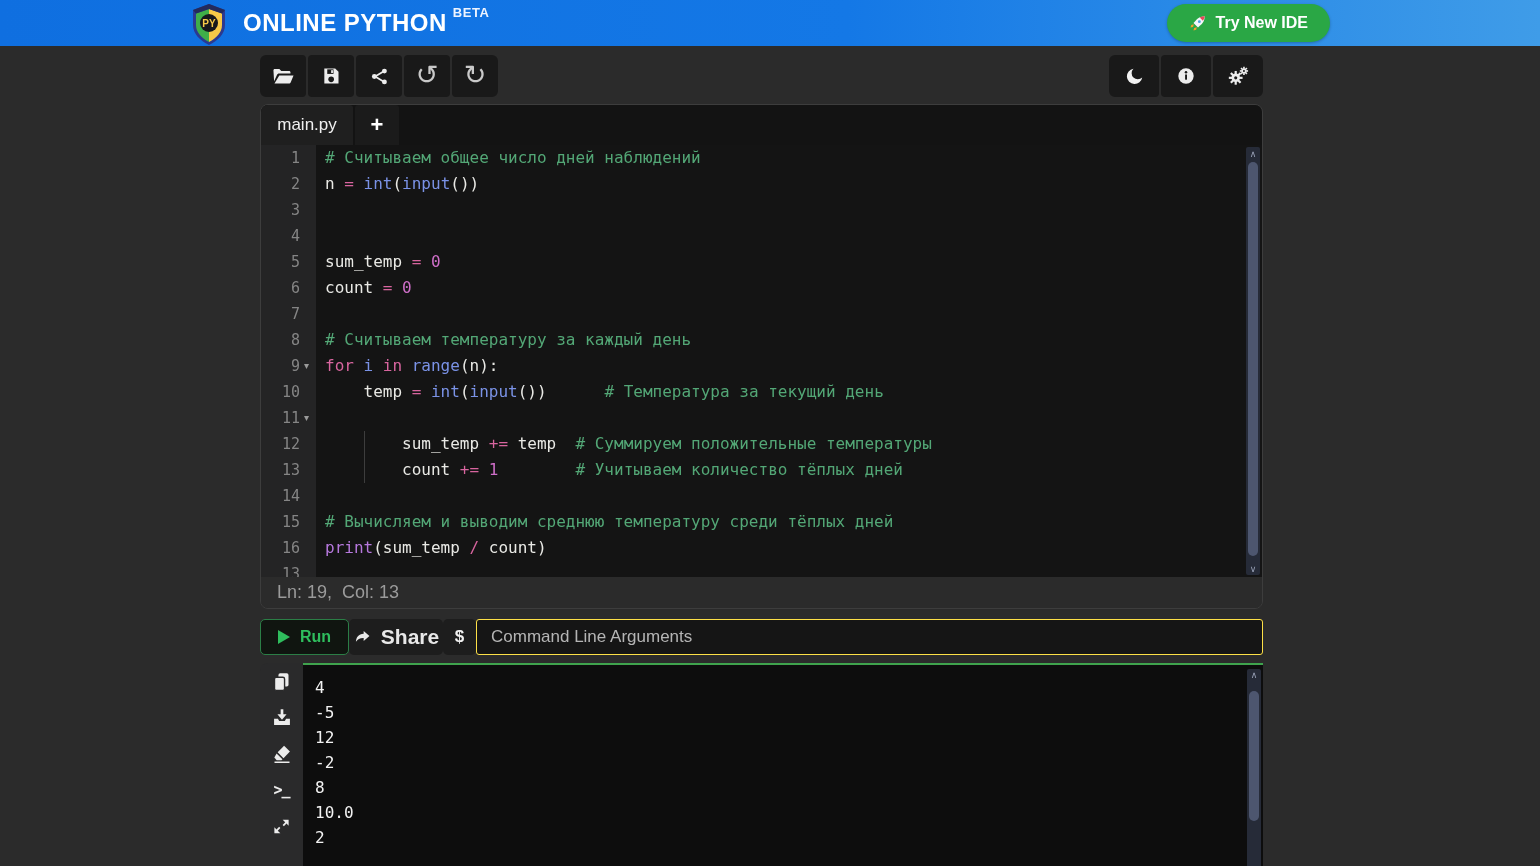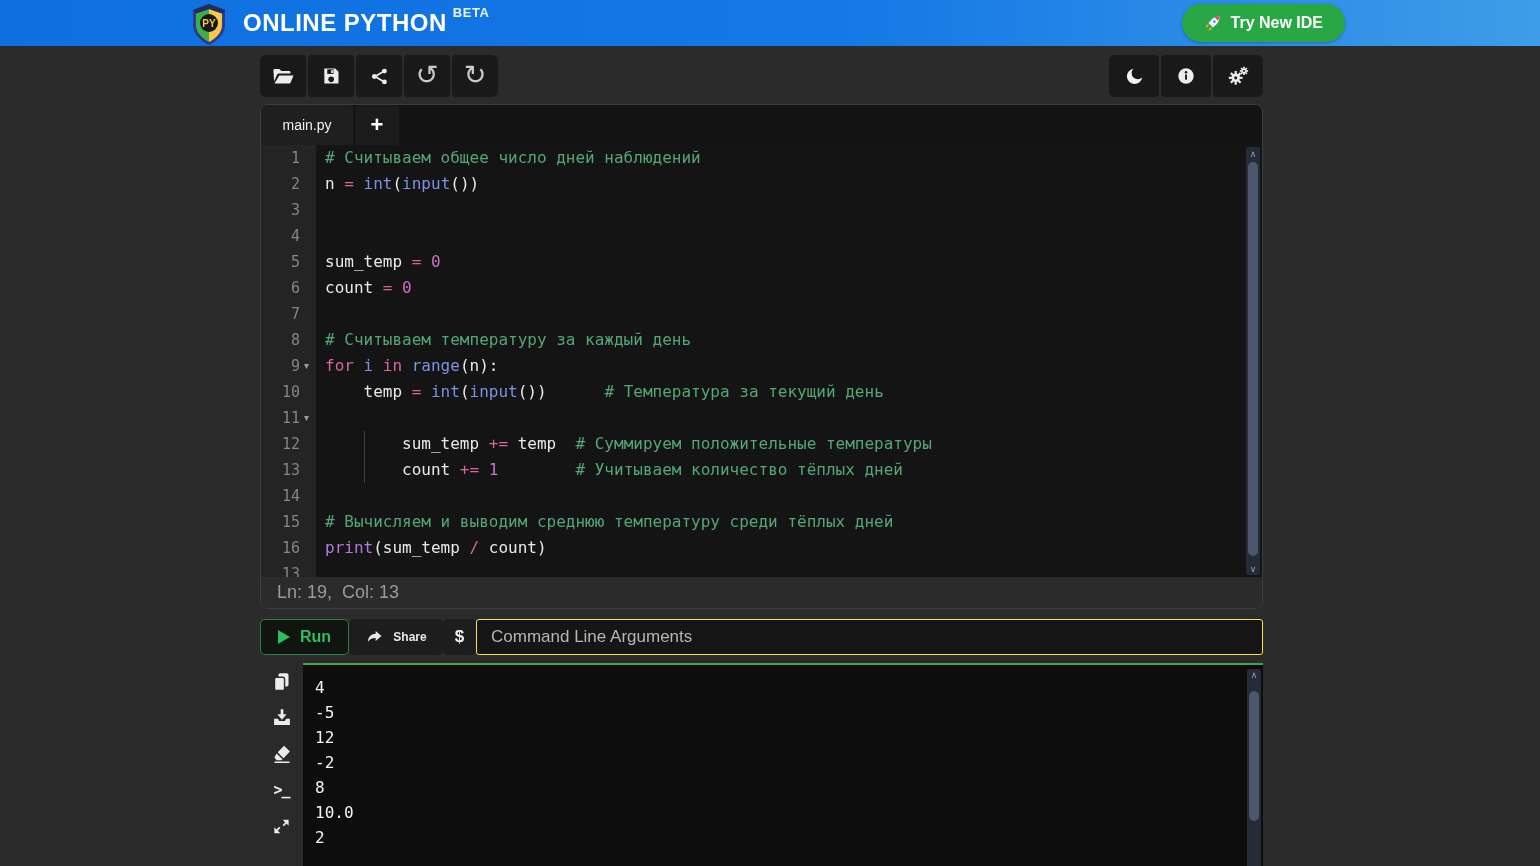--- a/index.html
+++ b/index.html
@@ -7,41 +7,41 @@
   body { background:#2b2b2b; font-family:"Liberation Sans", sans-serif; position:relative; }
 
   
   .hdr { position:absolute; left:0; top:0; width:1540px; height:46px;
          background:linear-gradient(90deg,#0f6fe0 0%, #1478e6 55%, #3f9ce8 100%);
          display:flex; align-items:center; }
   .logo { position:absolute; left:188px; top:3px; width:42px; height:44px; }
   .brand { position:absolute; left:243px; top:9px; color:#fff; font-weight:bold;
            font-size:24px; letter-spacing:.5px; white-space:nowrap; }
   .beta { font-size:13px; font-weight:bold; vertical-align:top; position:relative; top:-4px; left:6px; color:#eef4ff; }
-  .try-btn { position:absolute; right:195px; top:4px; height:38px; padding:0 22px;
+  .try-btn { position:absolute; right:210px; top:4px; height:38px; padding:0 22px;
              background:#2aa745; border:none; border-radius:19px; color:#fff;
              font-weight:bold; font-size:16px; display:flex; align-items:center; gap:9px; cursor:pointer;
              box-shadow:0 1px 3px rgba(0,0,0,.25); font-family:"Liberation Sans",sans-serif; }
 
   
   .main { position:absolute; left:260px; top:46px; width:1003px; }
 
   
   .tbar { margin-top:9px; height:42px; display:flex; justify-content:space-between; }
   .tgroup { display:flex; gap:2px; }
   .tbtn { width:46px; height:42px; background:#191919; border:none; border-radius:4px;
           display:flex; align-items:center; justify-content:center; cursor:pointer; color:#e8e8e8; }
   .tgroup .tbtn:first-child { border-radius:6px 4px 4px 6px; }
   .tgroup .tbtn:last-child  { border-radius:4px 6px 6px 4px; }
   .uglyph { font-family:"DejaVu Sans",sans-serif; font-size:27px; line-height:1; color:#c9c9c9; position:relative; top:-2px; }
 
   
   .ed-wrap { margin-top:7px; border:1px solid #3d3d3d; border-radius:8px; background:#2b2b2b; overflow:hidden; }
   .tabbar { height:40px; background:#131313; display:flex; align-items:stretch; gap:2px; }
-  .tab { min-width:92px; background:#1f1f1f; color:#f0f0f0; font-size:14px; border:none;
+  .tab { min-width:92px; background:#1f1f1f; color:#f0f0f0; font-size:17px; border:none;
          display:flex; align-items:center; justify-content:center; cursor:pointer; border-radius:3px 3px 0 0; }
   .tab-add { width:44px; background:#1b1b1b; color:#fff; font-size:22px; font-weight:bold; border:none;
              display:flex; align-items:center; justify-content:center; cursor:pointer; border-radius:3px 3px 0 0; }
 
   .code-area { position:relative; height:432px; background:#141414; overflow:hidden;
                font-family:"DejaVu Sans Mono", monospace; font-size:16px; line-height:26px; }
   .code-area::before { content:""; position:absolute; left:0; top:0; width:55px; height:100%; background:#242425; }
   .cl { display:flex; position:relative; height:26px; }
   .gut { width:55px; flex:none; display:flex; justify-content:flex-end; align-items:center;
          color:#858585; font-size:15px; position:relative; z-index:1; padding-right:4px; gap:1px; }
@@ -66,21 +66,21 @@
   .statusbar { height:31px; display:flex; align-items:center; padding-left:16px;
                color:#9b9b9b; font-size:18px; background:#2b2b2b; white-space:pre; }
 
   
   .runrow { margin-top:10px; height:36px; display:flex; gap:0; }
   .run-btn { width:89px; background:#101510; border:1px solid #2b7e46; border-radius:5px;
              display:flex; align-items:center; justify-content:center; gap:10px; cursor:pointer; }
   .play { width:0; height:0; border-left:12px solid #2fbd5d; border-top:7px solid transparent; border-bottom:7px solid transparent; }
   .run-lbl { color:#2fbd5d; font-weight:bold; font-size:16px; }
   .share-btn { width:94px; background:#1d1d1d; border:none; border-radius:5px; cursor:pointer;
-               display:flex; align-items:center; justify-content:center; gap:9px; color:#e8e8e8; font-weight:bold; font-size:12px;
+               display:flex; align-items:center; justify-content:center; gap:9px; color:#e8e8e8; font-weight:bold; font-size:21px;
                font-family:"Liberation Sans",sans-serif; }
   .dollar-btn { width:33px; background:#1d1d1d; border:none; border-radius:5px; cursor:pointer;
                 color:#f0f0f0; font-weight:bold; font-size:17px; font-family:"Liberation Sans",sans-serif; }
   .args-input { flex:1; background:#151515; border:1px solid #fde047; border-radius:3px;
                 color:#ddd; font-size:17px; padding:0 14px; font-family:"Liberation Sans",sans-serif; }
   .args-input::placeholder { color:#b5b5b5; opacity:1; }
 
   
   .outrow { margin-top:8px; display:flex; height:290px; }
   .rail { width:43px; flex:none; background:#2a2a2b; border-radius:8px 0 0 8px;

